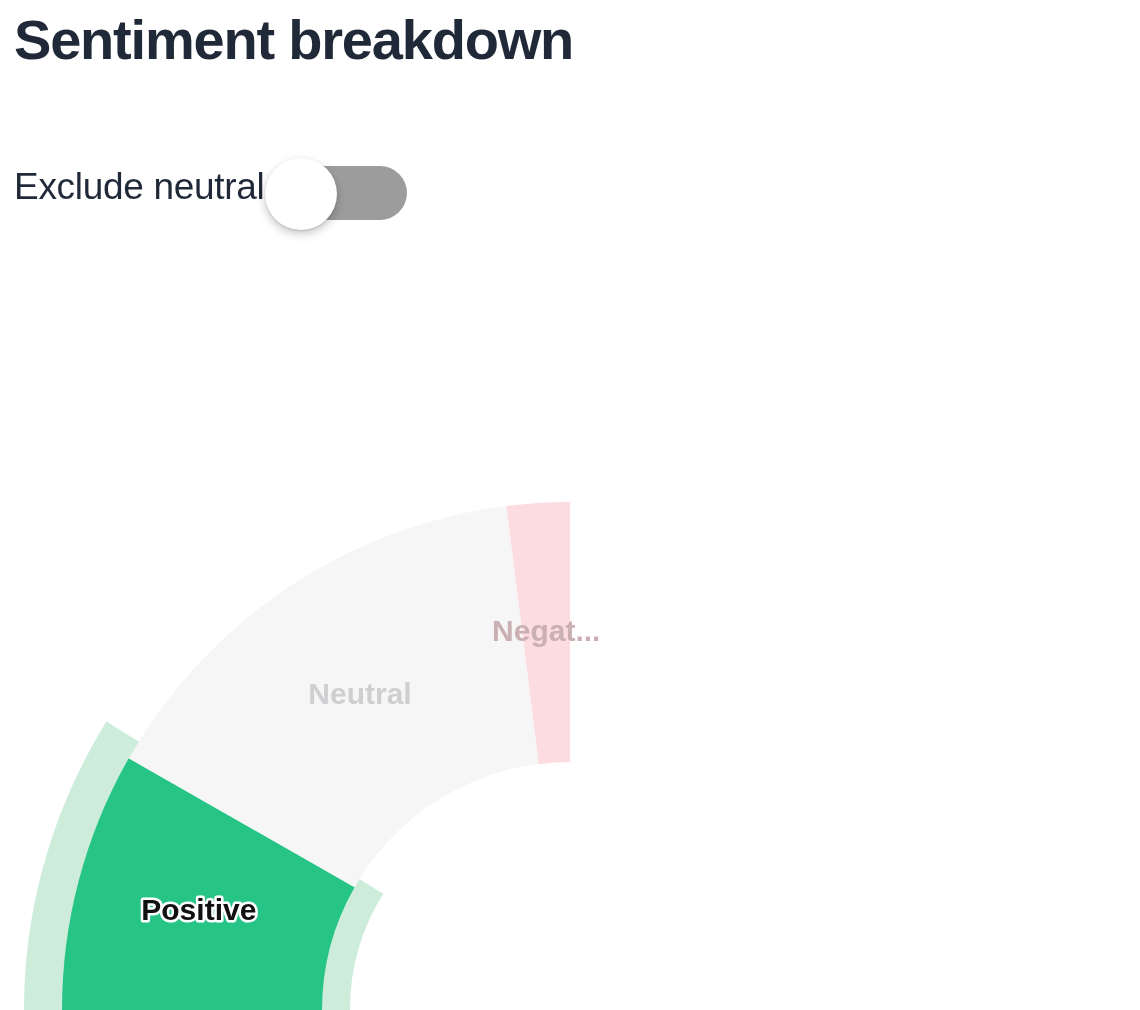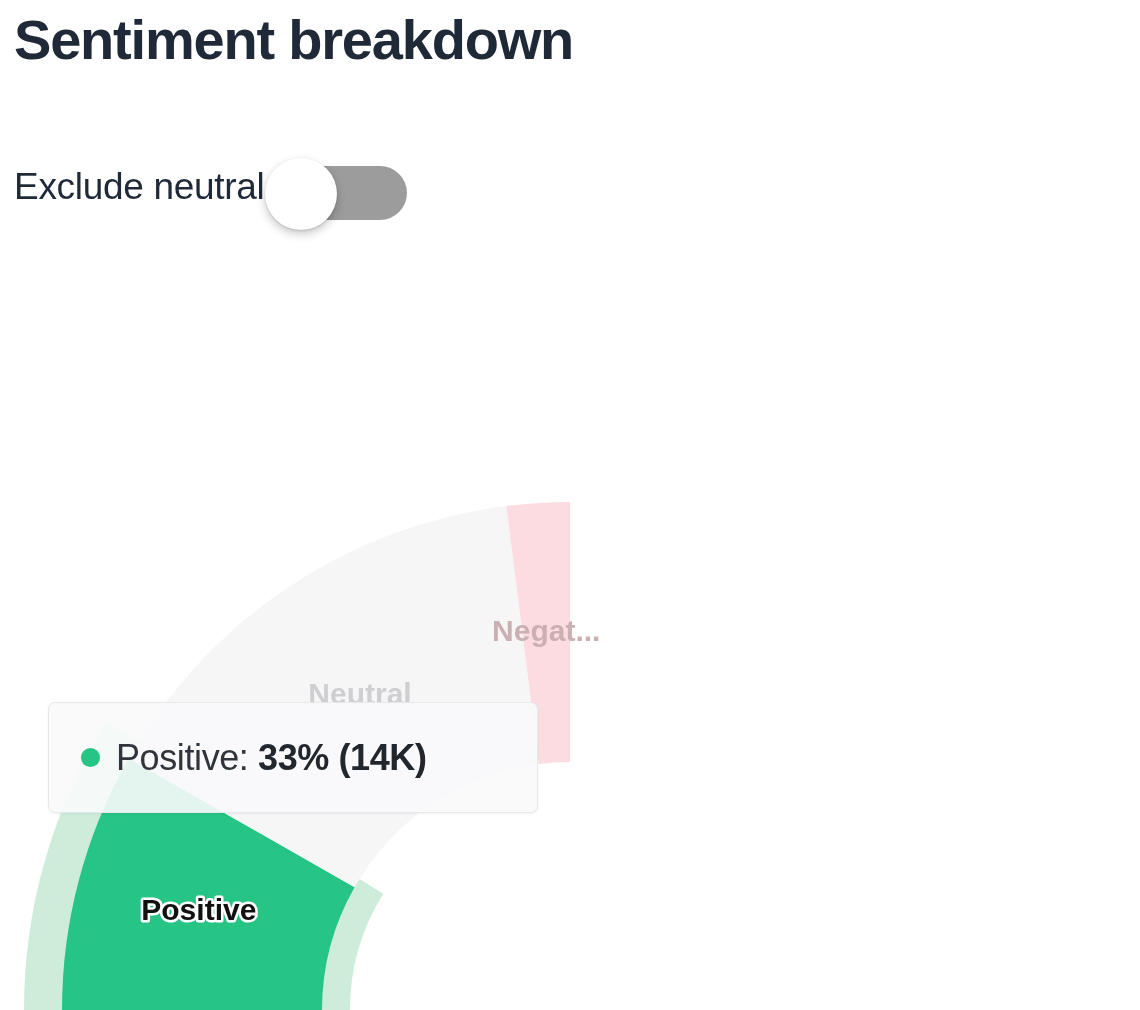--- a/index.html
+++ b/index.html
@@ -179,21 +179,14 @@
             L 569.9999999999999 762 A 248 248 0 0 0 538.9173580760524 763.9555540740096 Z" fill="#fcdce0" class="seg"></path>
         </g>
       <g id="gauge-labels">
           <text x="198.82556082550764" y="911.5848807169293" class="seg-label positive">Positive</text>
           <text x="359.99445191859036" y="695.704486549638" class="seg-label neutral">Neutral</text>
           <text x="546.2651836179194" y="632.7458966541133" class="seg-label negative">Negat...</text>
         </g>
     </svg>
   </div>
 
-  <div class="tooltip">
-    <span class="tooltip-dot"></span>
-    <span class="tooltip-text">
-      <span class="tt-name">Positive:</span>
-      <span class="tt-value">33% (14K)</span>
-    </span>
-  </div>
 
 </div>
 
 </body></html>

